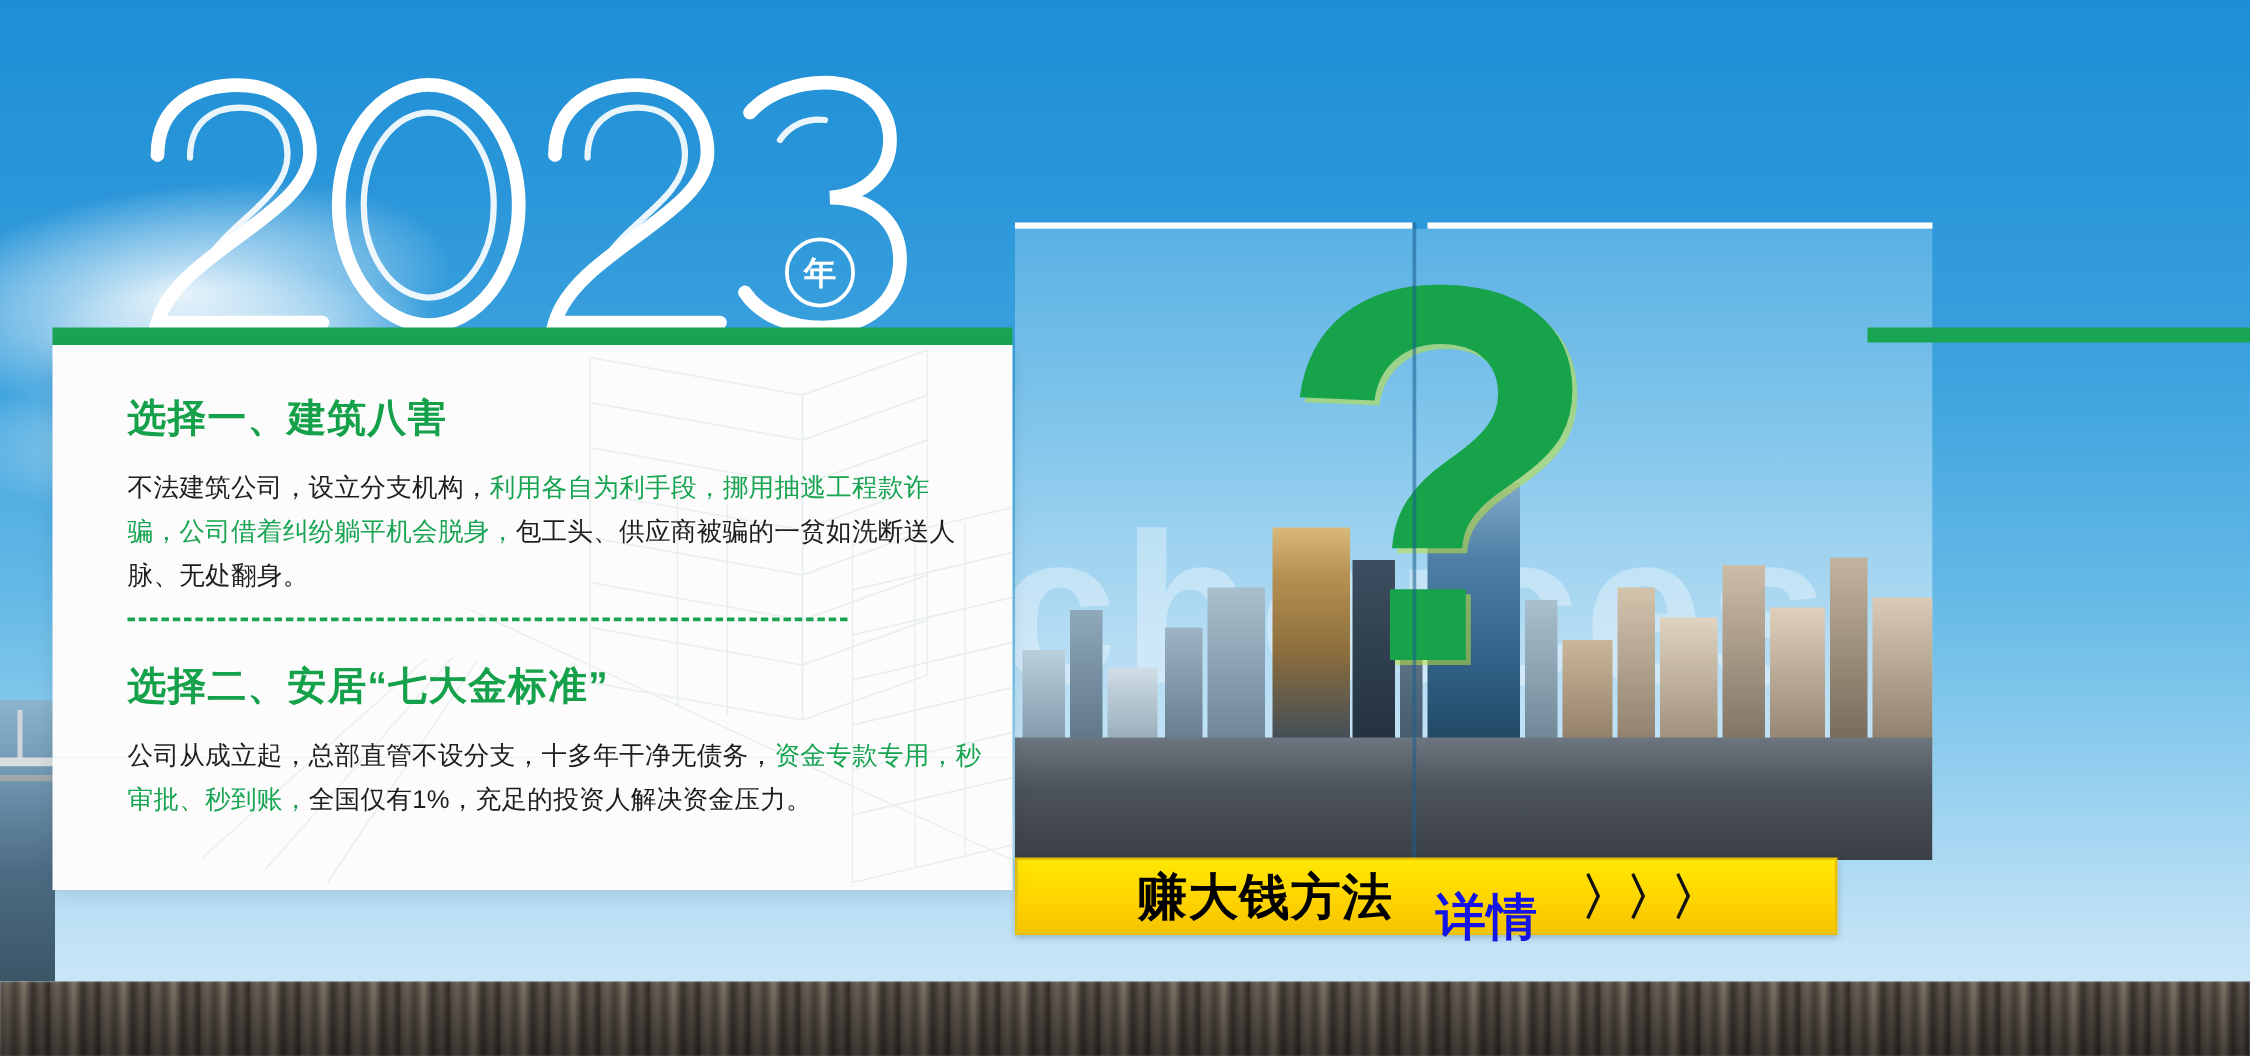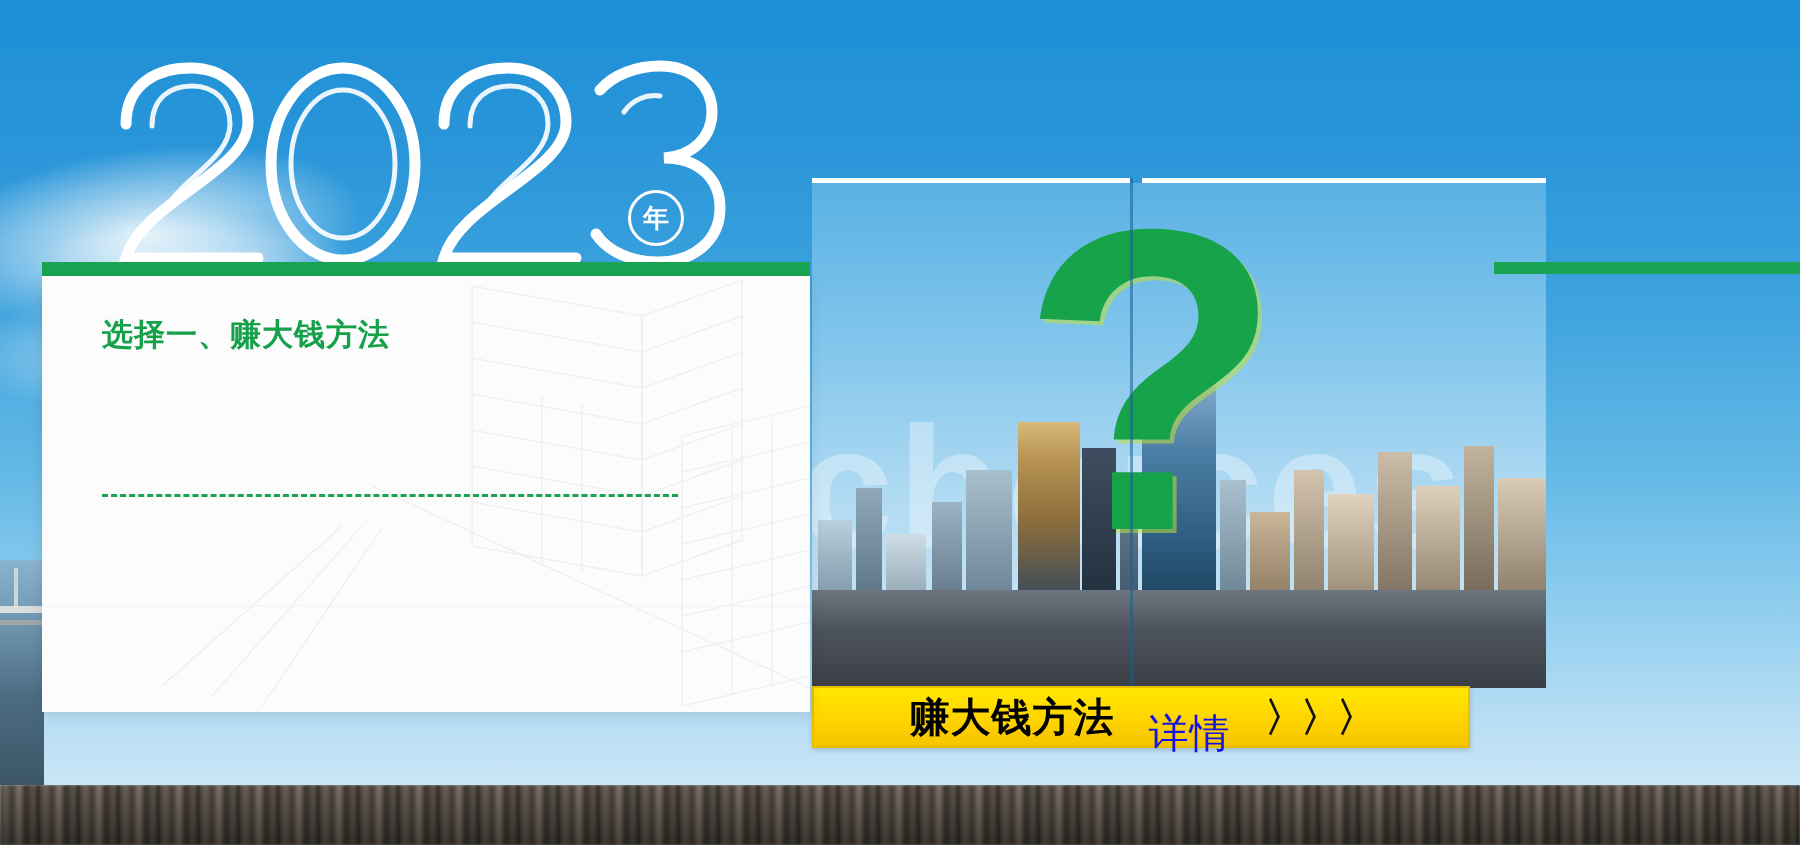--- a/index.html
+++ b/index.html
@@ -127,21 +127,21 @@
   .cta {
     position:absolute;
     left:812px; top:686px;
     width:658px; height:62px;
     background:linear-gradient(180deg,#ffe800 0%,#ffd400 55%,#f5c400 100%);
     border:2px solid #e8bf00;
     display:flex; align-items:center; justify-content:center; gap:34px;
     box-shadow:0 2px 5px rgba(0,0,0,.18);
   }
   .cta .t1 { color:#000000; font-size:40px; font-weight:bold; letter-spacing:1px; }
-  .cta .t2 { color:#1414e6; font-size:40px; font-weight:normal; letter-spacing:1px;margin-top:32px; }
+  .cta .t2 { color:#1414e6; font-size:40px; font-weight:bold; letter-spacing:1px;margin-top:32px; }
   .cta .chev { color:#111111; font-size:40px; font-weight:bold; letter-spacing:-4px; }
 
   
   .right-tab {
     position:absolute; left:1494px; top:262px;
     width:306px; height:12px; background:#18a452;
   }
 
   
   .card-bar {
@@ -297,25 +297,34 @@
         <path d="M640 160 L768 130 L768 400 L640 430 Z"></path>
         <path d="M640 196 L768 166 M640 232 L768 202 M640 268 L768 238 M640 304 L768 274 M640 340 L768 310 M640 376 L768 346"></path>
         <path d="M690 150 L690 418 M730 142 L730 410"></path>
         <path d="M300 250 L120 410 M320 250 L170 420 M340 252 L220 430"></path>
         <path d="M330 210 L768 412"></path>
         <path d="M0 330 L768 330" opacity=".5"></path>
       </g>
     </svg>
 
     <div class="c-inner">
-      <h2 class="sec-title">选择一、赚大钱方法</h2>
+      <h2 class="sec-title">选择一、建筑八害</h2>
+      <p class="sec-body">
+        <span>不法建筑公司，设立分支机构，</span><span class="g">利用各自为利手段，挪用抽逃工程款诈骗，公司借着纠纷躺平机会脱身，</span><span>包工头、供应商被骗的一贫如洗断送人脉、无处翻身。</span>
+      </p>
     </div>
 
     <div class="dash"></div>
 
+    <div class="sec2">
+      <h2 class="sec-title">选择二、安居“七大金标准”</h2>
+      <p class="sec-body">
+        <span>公司从成立起，总部直管不设分支，十多年干净无债务，</span><span class="g">资金专款专用，秒审批、秒到账，</span><span>全国仅有1%，充足的投资人解决资金压力。</span>
+      </p>
+    </div>
   </div>
 
   <div class="bottom-strip">
     <div class="strip-bg"></div>
     <div class="strip-over"></div>
   </div>
 
 </div>
 
 </body></html>

